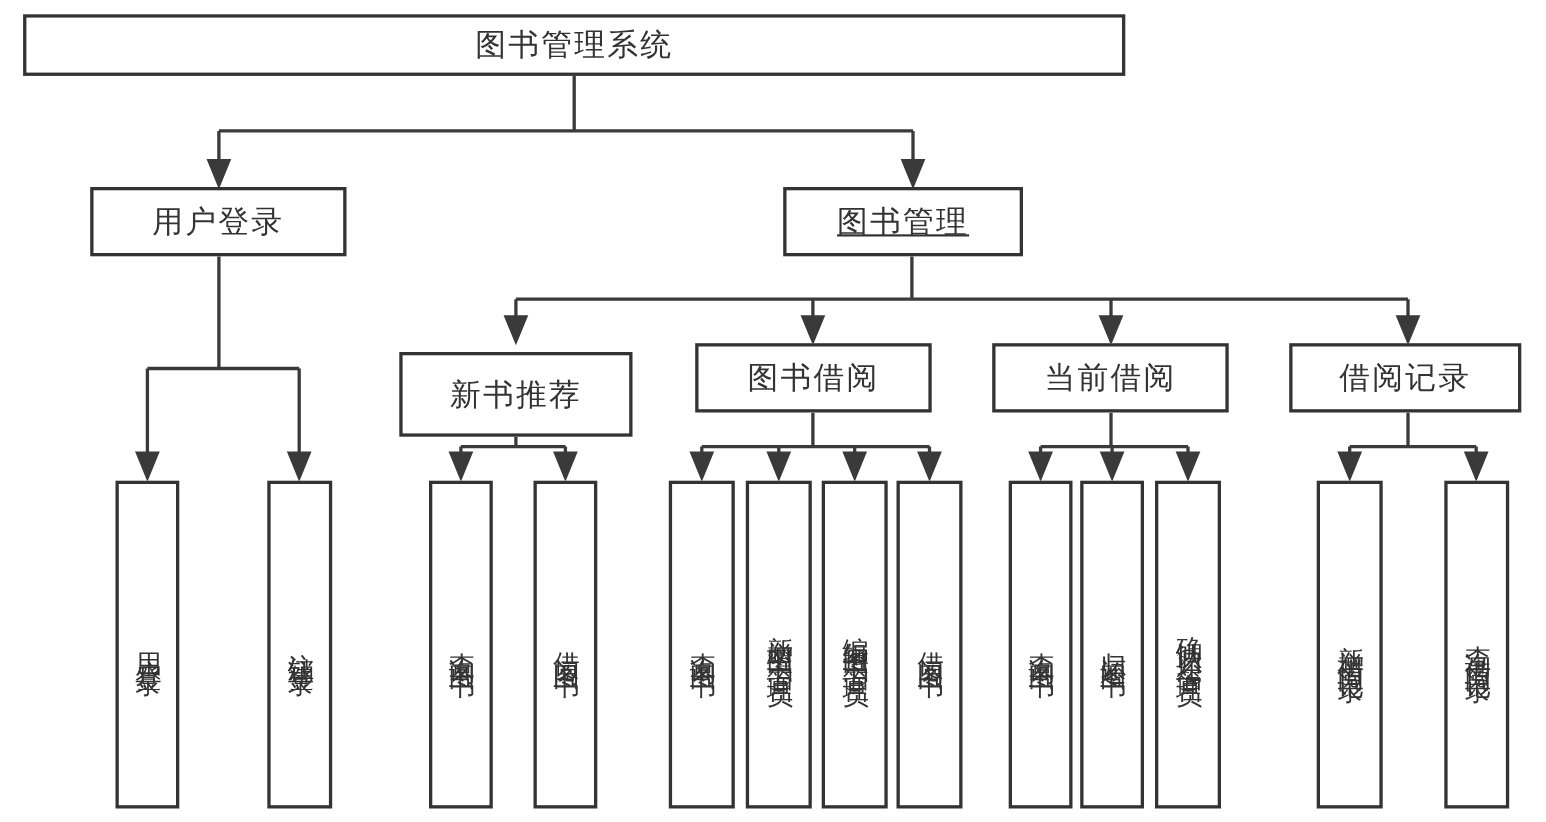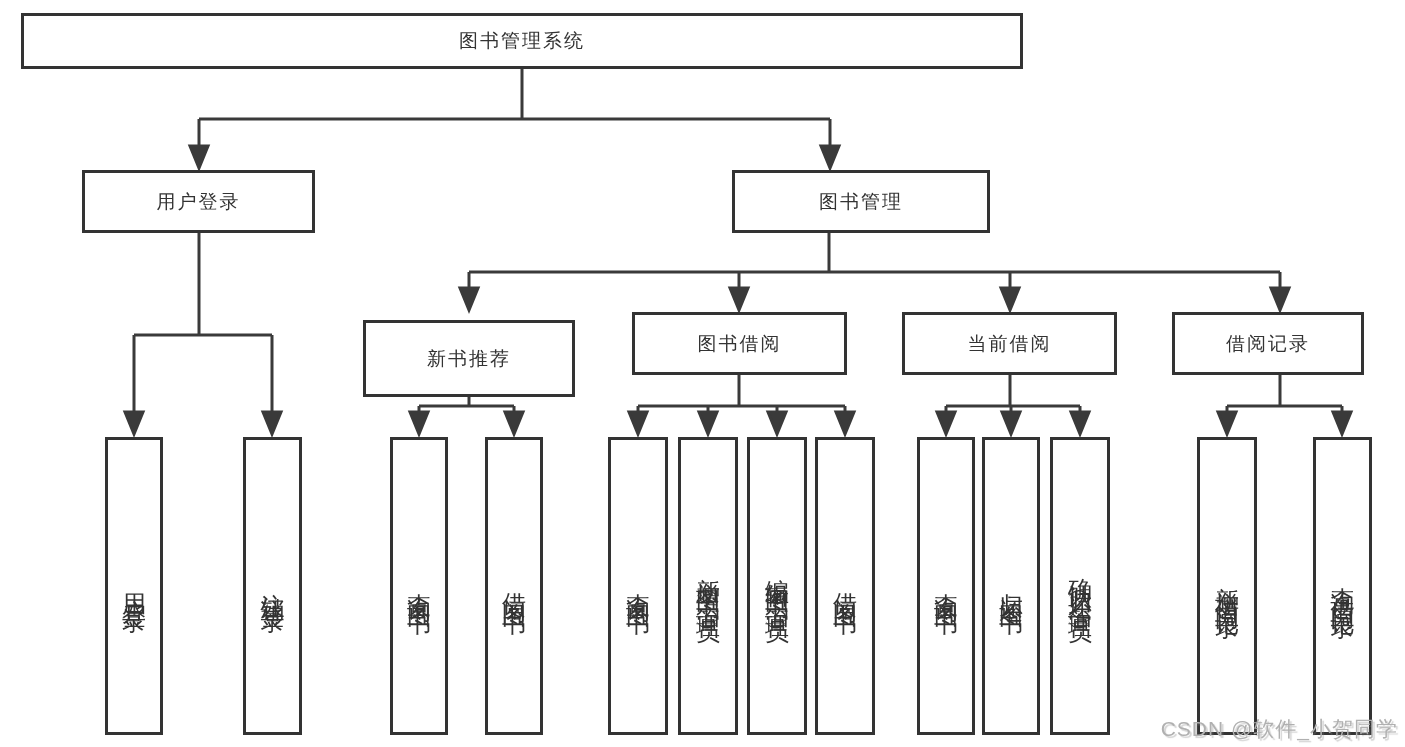--- a/index.html
+++ b/index.html
@@ -16,21 +16,21 @@
     position: absolute;
     background: #ffffff;
     border: 3px solid #333333;
     box-sizing: border-box;
     display: flex;
     align-items: center;
     justify-content: center;
     color: #333333;
   }
   .h-node span {
-    font-size: 19px;
+    font-size: 28px;
     letter-spacing: 2px;
     white-space: nowrap;
   }
   .v-node span {
     writing-mode: vertical-lr;
     text-orientation: mixed;
     font-size: 24px;
     letter-spacing: 6px;
     line-height: 1;
   }
@@ -102,34 +102,34 @@
     </g>
   </svg>
 
   <div class="node h-node" style="left:21px; top:13px; width:1002px; height:56px;">
     <span>图书管理系统</span>
   </div>
 
   <div class="node h-node" style="left:82px; top:170px; width:233px; height:63px;">
     <span>用户登录</span>
   </div>
-  <div class="node h-node" style="left:732px; top:170px; width:258px; height:63px;">
+  <div class="node h-node" style="left:712px; top:170px; width:218px; height:63px;text-decoration:underline;">
     <span>图书管理</span>
   </div>
 
   <div class="node h-node" style="left:363px; top:320px; width:212px; height:77px;">
     <span>新书推荐</span>
   </div>
   <div class="node h-node" style="left:632px; top:312px; width:215px; height:63px;text-align:center;">
     <span>图书借阅</span>
   </div>
   <div class="node h-node" style="left:902px; top:312px; width:215px; height:63px;font-family:Liberation Mono, monospace;">
     <span>当前借阅</span>
   </div>
-  <div class="node h-node" style="left:1172px; top:312px; width:192px; height:63px;">
+  <div class="node h-node" style="left:1172px; top:312px; width:211px; height:63px;">
     <span>借阅记录</span>
   </div>
 
   <div class="node v-node" style="left:105px; top:437px; width:58px; height:298px;">
     <span>用户登录</span>
   </div>
   <div class="node v-node" style="left:243px; top:437px; width:59px; height:298px;">
     <span>注销登录</span>
   </div>
 
@@ -163,15 +163,14 @@
     <span>确认归还（管理员）</span>
   </div>
 
   <div class="node v-node" style="left:1197px; top:437px; width:60px; height:298px;">
     <span>新增借阅记录</span>
   </div>
   <div class="node v-node" style="left:1313px; top:437px; width:59px; height:298px;">
     <span>查询借阅记录</span>
   </div>
 
-  <div class="watermark">CSDN @软件_小贺同学</div>
 
 </div>
 
 </body></html>

